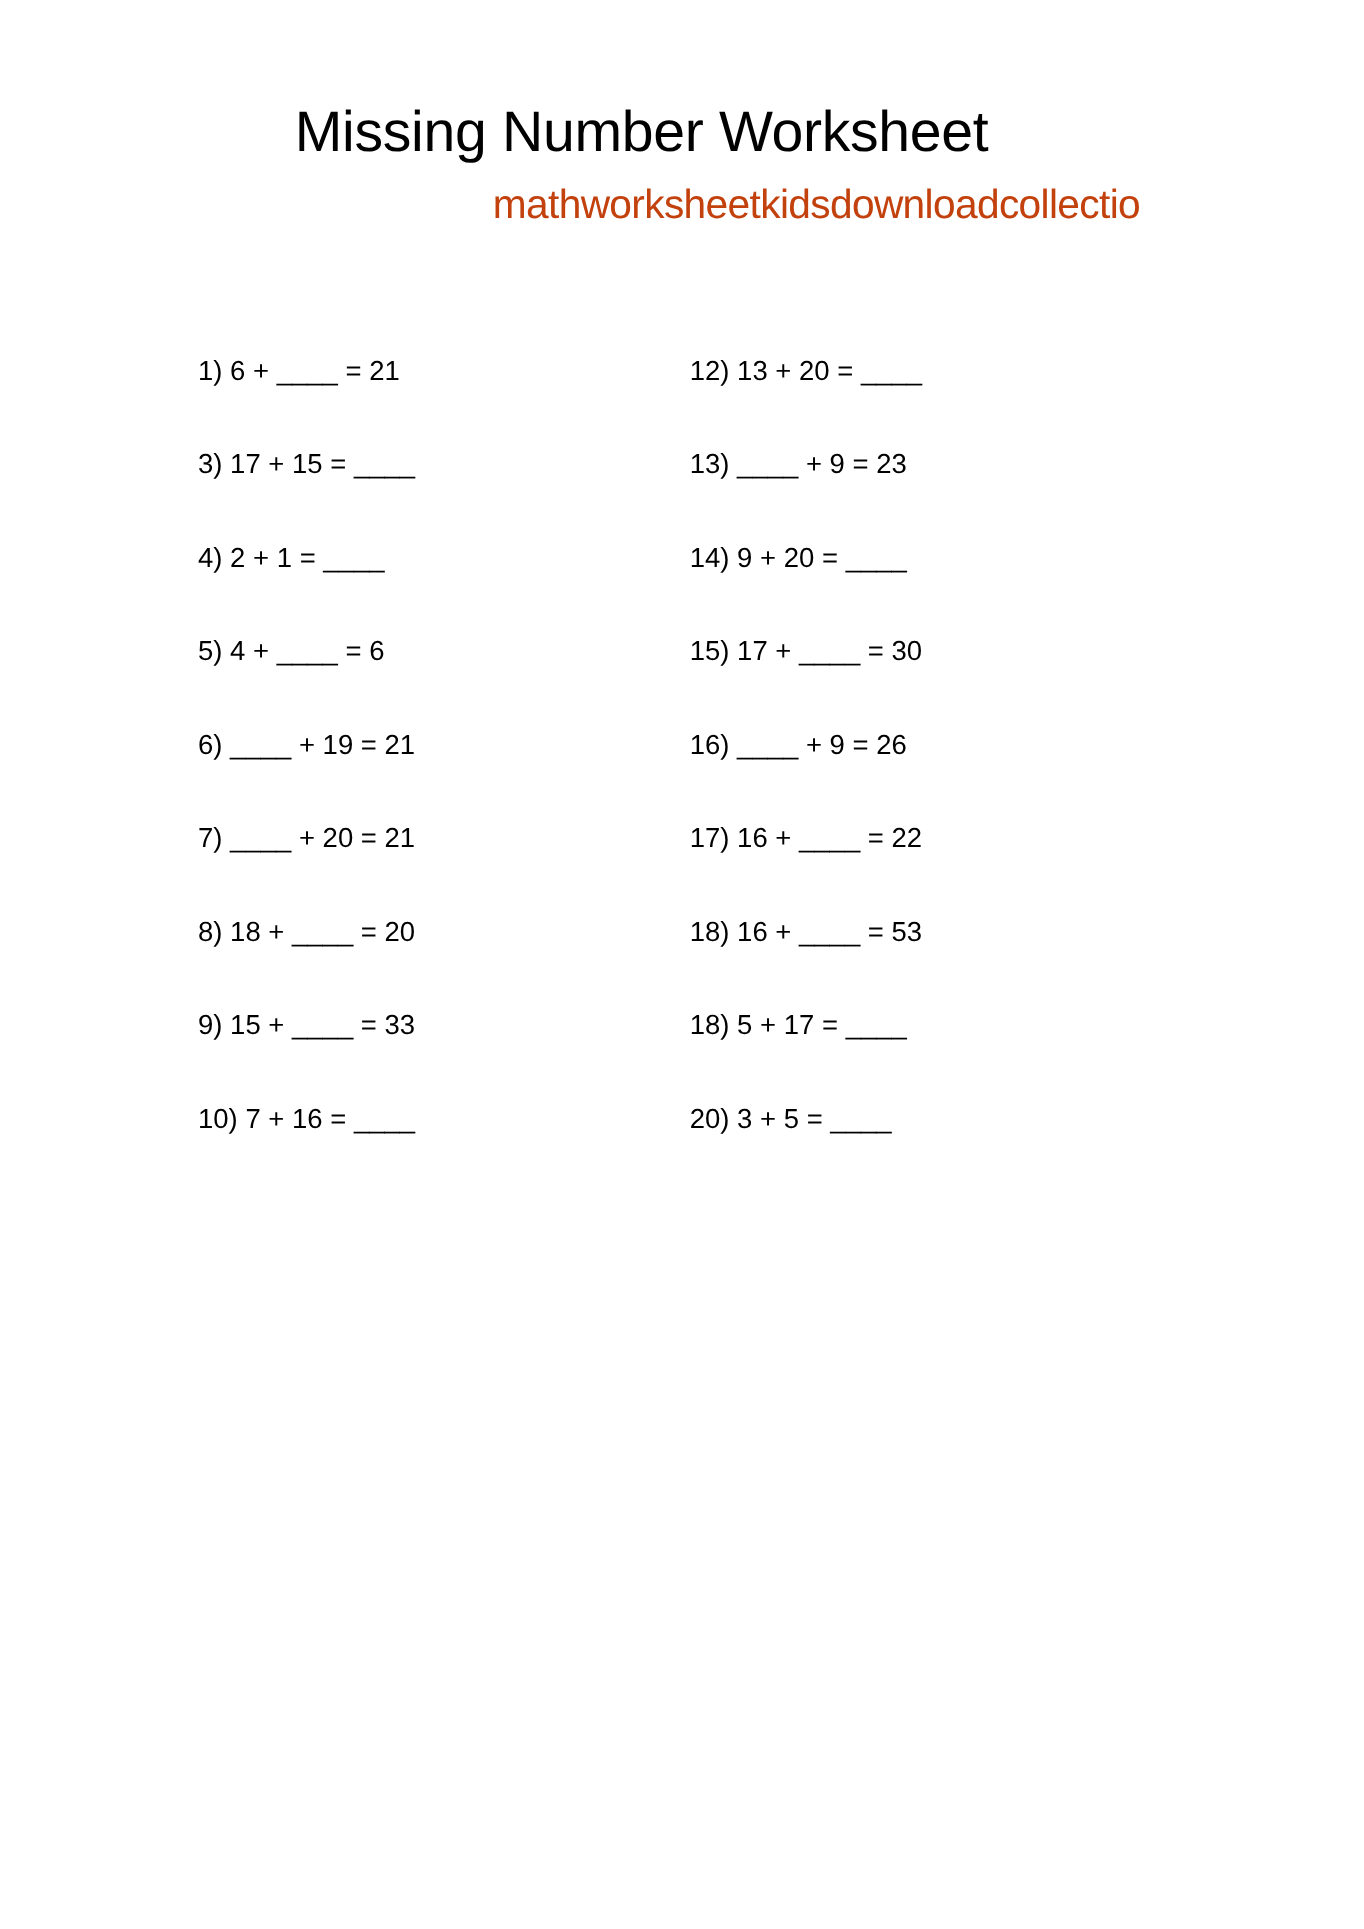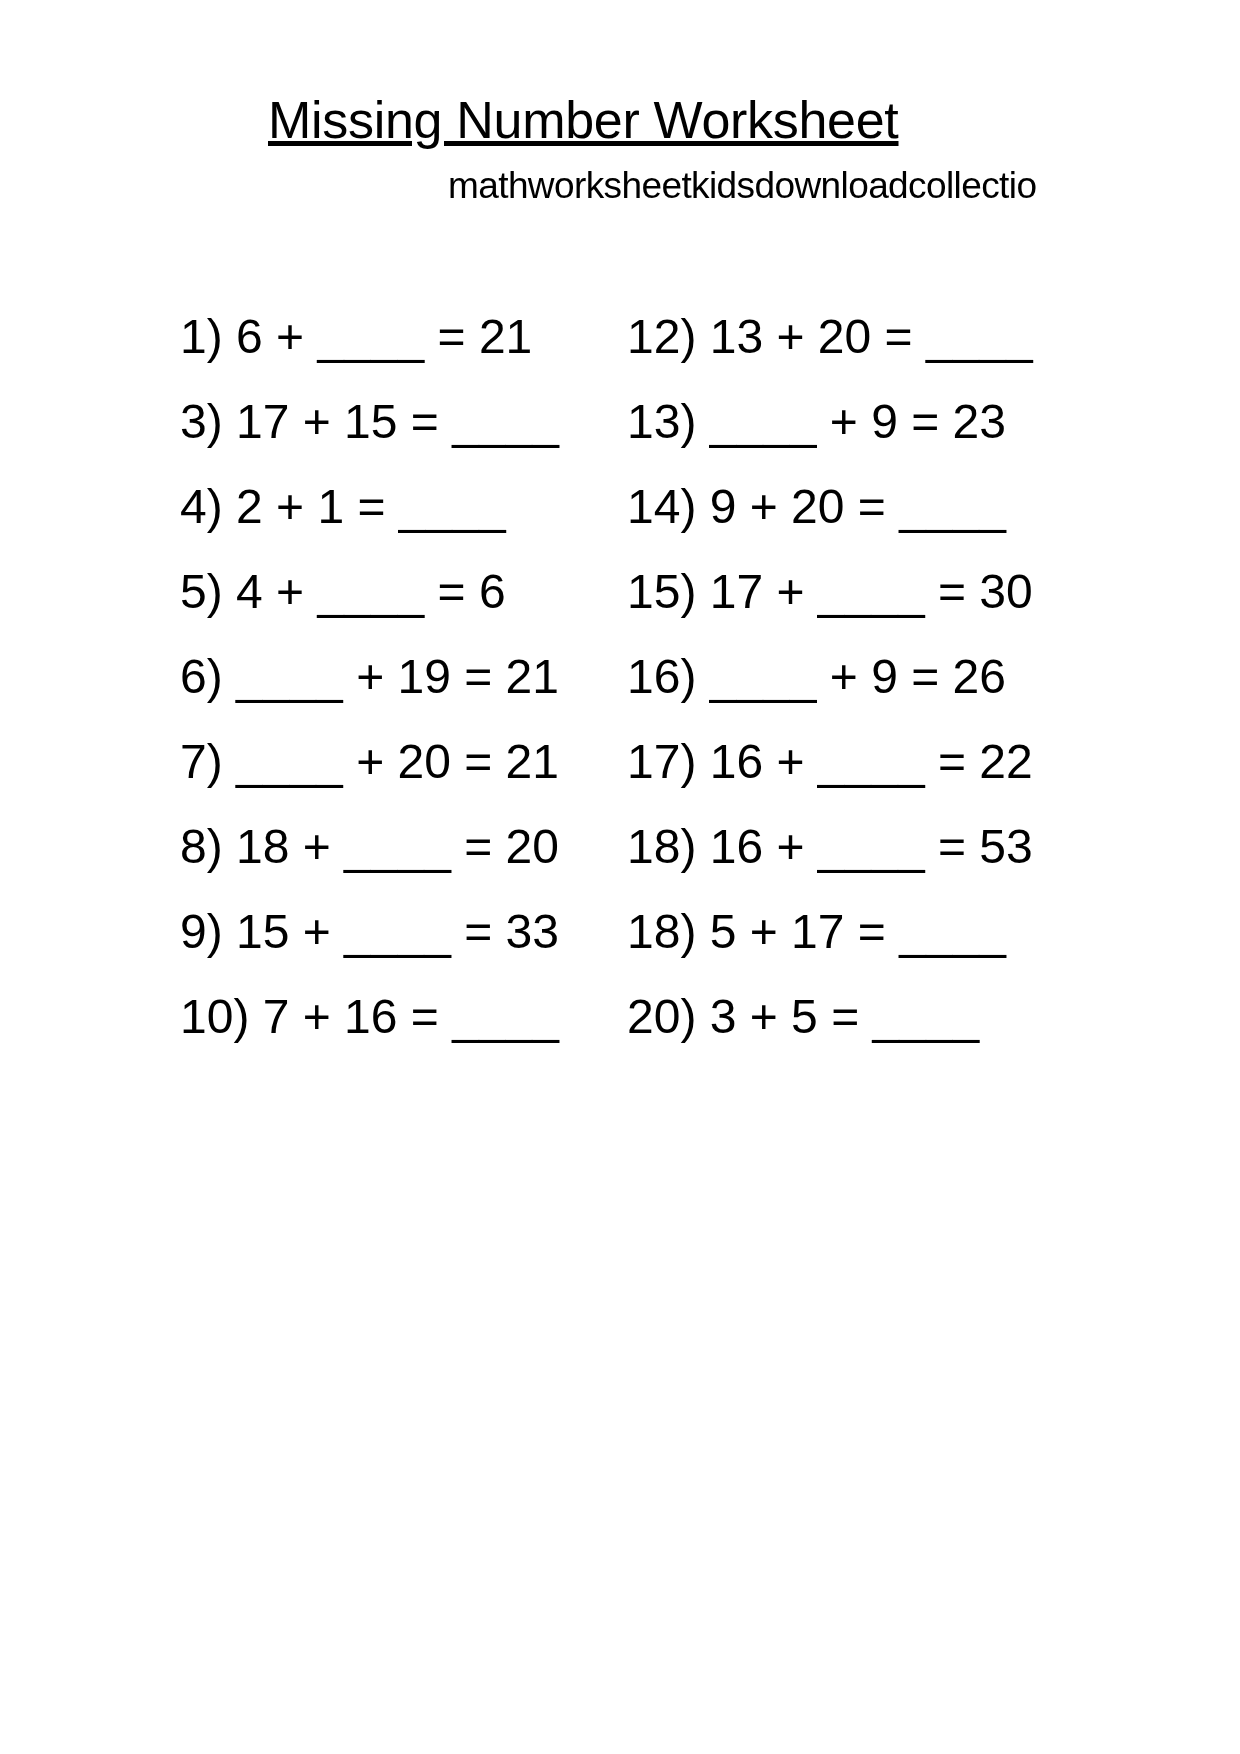--- a/index.html
+++ b/index.html
@@ -1,25 +1,25 @@
 <!DOCTYPE html>
 <html><head>
 <meta charset="utf-8">
 <style>
   html, body { margin: 0; padding: 0; background: #ffffff; }
   body { width: 1240px; height: 1754px; position: relative; overflow: hidden;
          font-family: "Liberation Sans", sans-serif; color: #000; }
   .title { position: absolute; left: 268px; top: 88px; font-size: 52px; line-height: 64px;
-           white-space: nowrap; letter-spacing: -0.3px; text-decoration: underline; }
+           white-space: nowrap; letter-spacing: -0.3px; }
   .watermark { position: absolute; left: 448px; top: 164px; font-size: 37px; line-height: 44px;
-               color: #000000; white-space: nowrap; letter-spacing: -0.6px; }
+               color: #c2410c; white-space: nowrap; letter-spacing: -0.6px; }
   .col { position: absolute; top: 312px; }
   .col.left { left: 180px; }
   .col.right { left: 627px; }
-  .problem { height: 85px; font-size: 48px; line-height: 50px; white-space: pre; }
+  .problem { height: 85px; font-size: 25px; line-height: 50px; white-space: pre; }
 </style>
 </head>
 <body>
 
 <div class="title">Missing Number Worksheet</div>
 <div class="watermark">mathworksheetkidsdownloadcollectio</div>
 
 <div class="col left">
   <div class="problem">1) 6 + ____ = 21</div>
   <div class="problem">3) 17 + 15 = ____</div>

